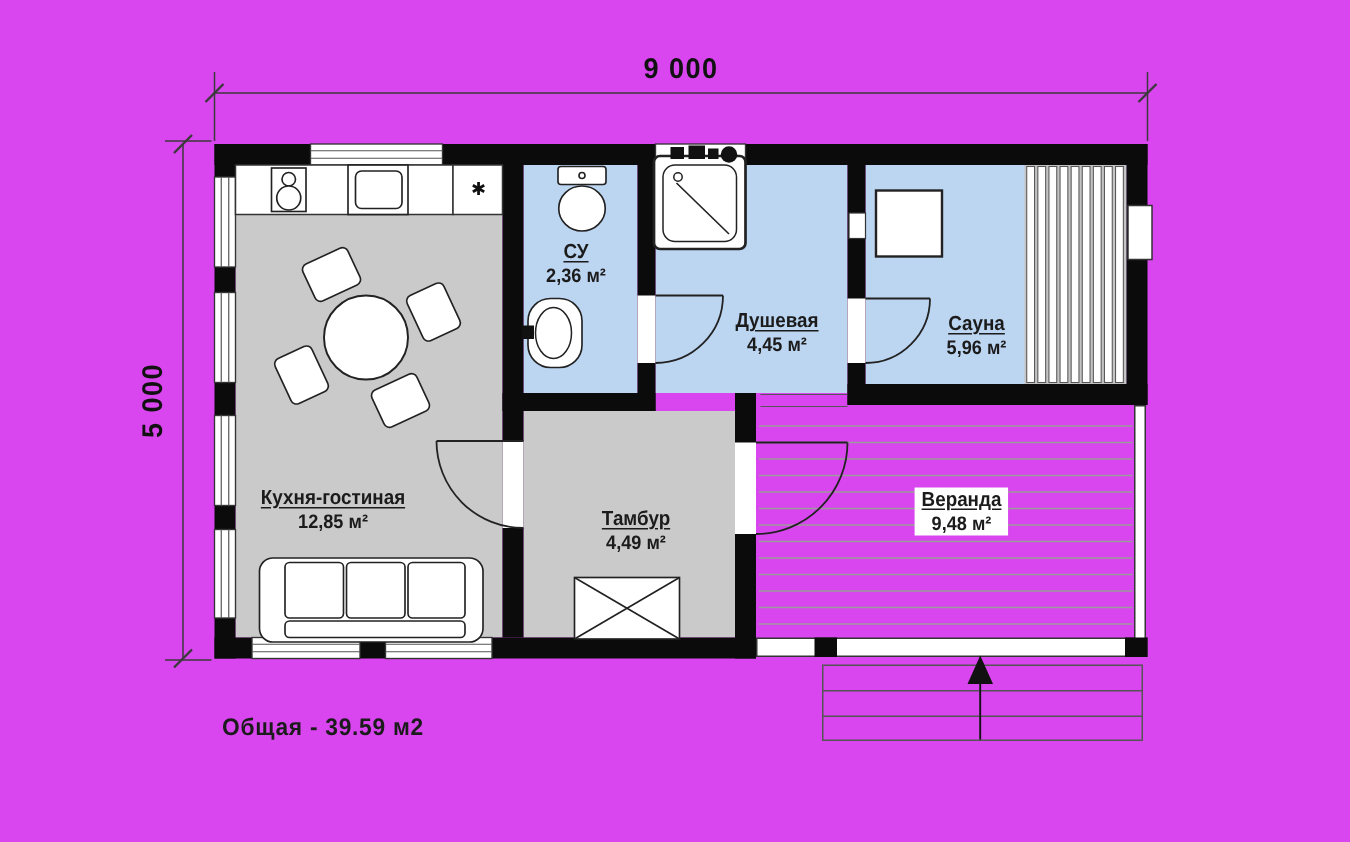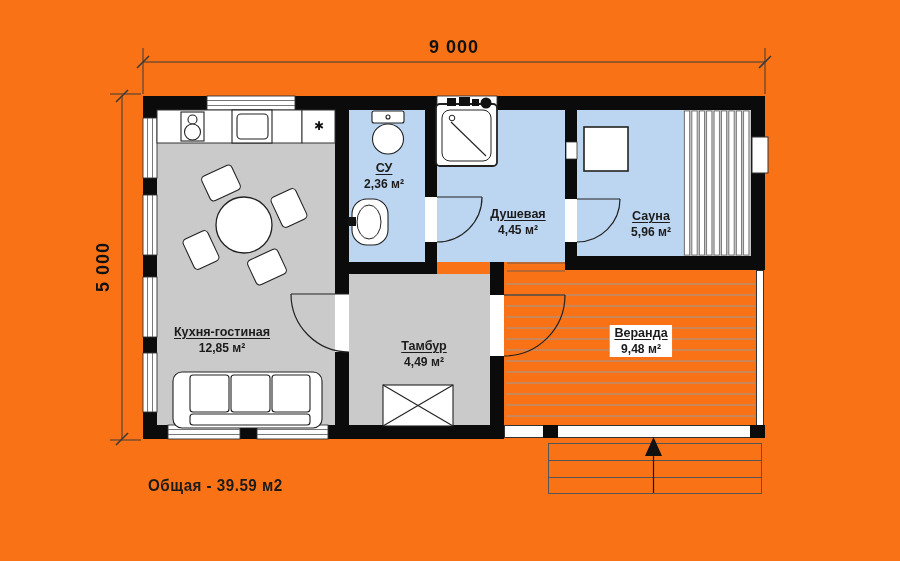--- a/index.html
+++ b/index.html
@@ -1,16 +1,16 @@
 <!DOCTYPE html>
 <html><head>
 <meta charset="utf-8">
 <style>
   html,body{margin:0;padding:0;background:#fff;}
-  .stage{position:relative;width:900px;height:561px;background:#f97316;overflow:hidden;
+  .stage{position:relative;width:900px;height:561px;background:#d946ef;overflow:hidden;
          font-family:"Liberation Sans", sans-serif;color:#1b1b1b;}
   svg{position:absolute;left:0;top:0;}
   .lbl{position:absolute;transform:translate(-50%,-50%) scaleX(.93);text-align:center;
        white-space:nowrap;line-height:16px;}
   .lbl .rname{font-size:13.5px;font-weight:bold;text-decoration:underline;text-underline-offset:2px;}
   .lbl .rarea{font-size:13px;font-weight:bold;}
   .lbl.veranda{background:#fff;padding:0 5px;}
   .dimtxt{position:absolute;font-size:19px;font-weight:bold;letter-spacing:1px;color:#111;}
   .dim-w{left:454px;top:36px;transform:translateX(-50%) scaleX(.95);}
   .dim-h{left:103px;top:267px;transform:translate(-50%,-50%) rotate(-90deg) scaleX(.95);}

